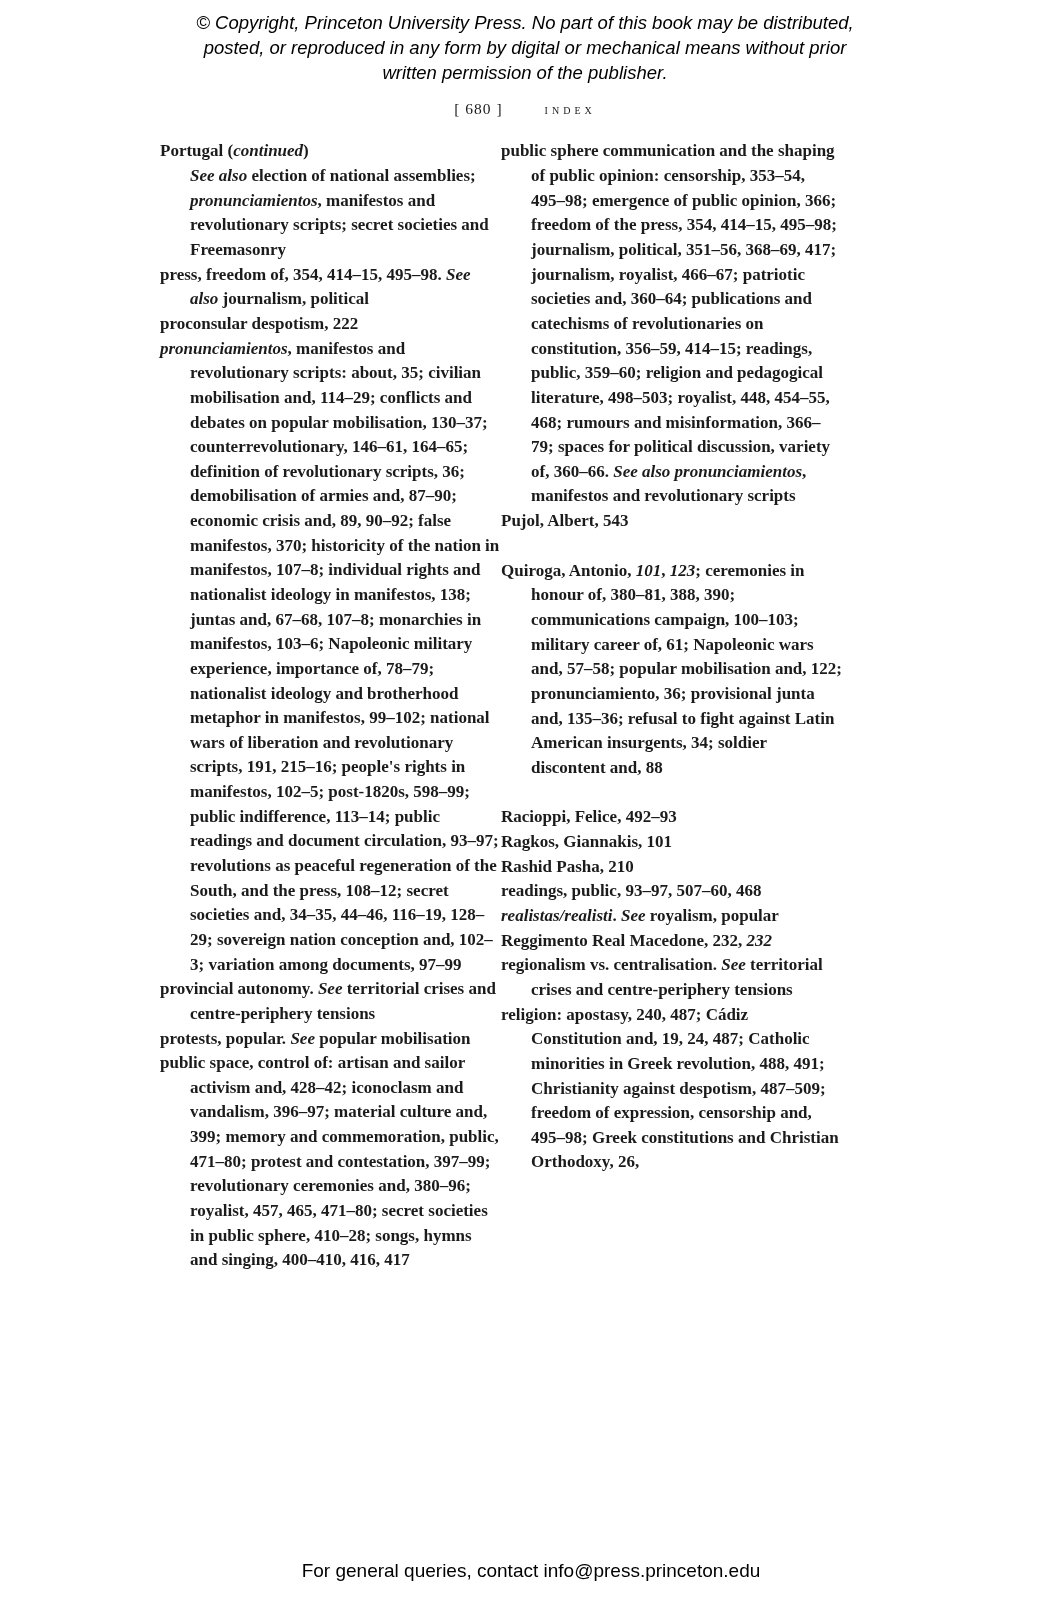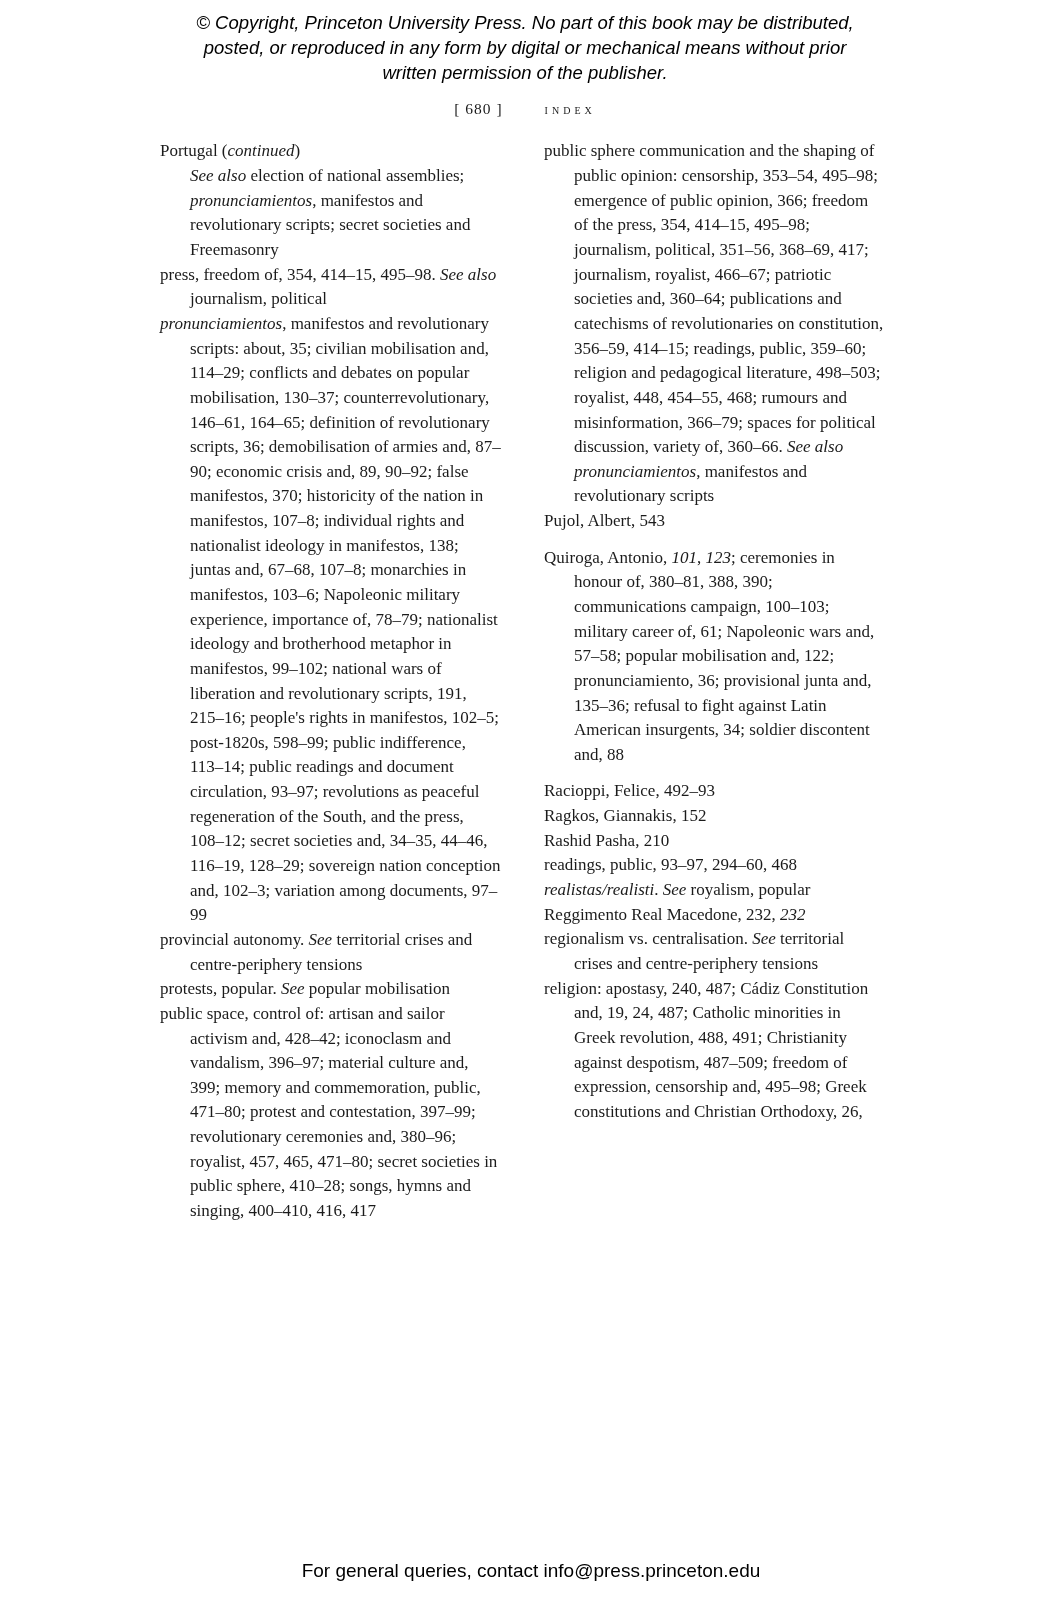--- a/index.html
+++ b/index.html
@@ -35,40 +35,40 @@
     align-items: baseline;
     gap: 42px;
     margin-top: 15px;
     font-size: 15.5px;
     color: #1b1b1b;
   }
   .page-number { letter-spacing: 1px; }
   .index-title { letter-spacing: 4px; font-size: 10px; }
   .columns {
     display: flex;
-    gap: 43px;
     padding: 21px 114px 0 160px;
+    font-weight: bold;
   }
   .col {
     width: 341px;
     font-size: 17px;
     line-height: 1.45;
     text-align: left;
     hyphens: auto;
     -webkit-hyphens: auto;
   }
   .entry {
     padding-left: 30px;
     text-indent: -30px;
   }
   .entry.sub {
     text-indent: 0;
   }
   .entry.gap {
-    margin-top: 12px;
+    margin-top: 25px;
   }
   .entry em { font-style: italic; }
   .footer {
     position: absolute;
     bottom: 28px;
     left: 12px;
     right: 0;
     text-align: center;
     font-family: "Liberation Sans", sans-serif;
     font-size: 19px;
@@ -85,33 +85,34 @@
   <div class="page-header">
     <span class="page-number">[ 680 ]</span>
     <span class="index-title">INDEX</span>
   </div>
 
   <div class="columns">
     <div class="col" id="col-left">
         <p class="entry">Portugal (<em>continued</em>)</p>
         <p class="entry sub"><em>See also</em> election of national assemblies; <em>pronunciamientos</em>, manifestos and revolutionary scripts; secret societies and Freemasonry</p>
         <p class="entry">press, freedom of, 354, 414–15, 495–98. <em>See also</em> journalism, political</p>
+        <p class="entry">proconsular despotism, 222</p>
         <p class="entry"><em>pronunciamientos</em>, manifestos and revolutionary scripts: about, 35; civilian mobilisation and, 114–29; conflicts and debates on popular mobilisation, 130–37; counterrevolutionary, 146–61, 164–65; definition of revolutionary scripts, 36; demobilisation of armies and, 87–90; economic crisis and, 89, 90–92; false manifestos, 370; historicity of the nation in manifestos, 107–8; individual rights and nationalist ideology in manifestos, 138; juntas and, 67–68, 107–8; monarchies in manifestos, 103–6; Napoleonic military experience, importance of, 78–79; nationalist ideology and brotherhood metaphor in manifestos, 99–102; national wars of liberation and revolutionary scripts, 191, 215–16; people's rights in manifestos, 102–5; post-1820s, 598–99; public indifference, 113–14; public readings and document circulation, 93–97; revolutions as peaceful regeneration of the South, and the press, 108–12; secret societies and, 34–35, 44–46, 116–19, 128–29; sovereign nation conception and, 102–3; variation among documents, 97–99</p>
         <p class="entry">provincial autonomy. <em>See</em> territorial crises and centre-periphery tensions</p>
         <p class="entry">protests, popular. <em>See</em> popular mobilisation</p>
         <p class="entry">public space, control of: artisan and sailor activism and, 428–42; iconoclasm and vandalism, 396–97; material culture and, 399; memory and commemoration, public, 471–80; protest and contestation, 397–99; revolutionary ceremonies and, 380–96; royalist, 457, 465, 471–80; secret societies in public sphere, 410–28; songs, hymns and singing, 400–410, 416, 417</p>
       </div>
     <div class="col" id="col-right">
         <p class="entry">public sphere communication and the shaping of public opinion: censorship, 353–54, 495–98; emergence of public opinion, 366; freedom of the press, 354, 414–15, 495–98; journalism, political, 351–56, 368–69, 417; journalism, royalist, 466–67; patriotic societies and, 360–64; publications and catechisms of revolutionaries on constitution, 356–59, 414–15; readings, public, 359–60; religion and pedagogical literature, 498–503; royalist, 448, 454–55, 468; rumours and misinformation, 366–79; spaces for political discussion, variety of, 360–66. <em>See also</em> <em>pronunciamientos</em>, manifestos and revolutionary scripts</p>
         <p class="entry">Pujol, Albert, 543</p>
         <p class="entry gap">Quiroga, Antonio, <em>101</em>, <em>123</em>; ceremonies in honour of, 380–81, 388, 390; communications campaign, 100–103; military career of, 61; Napoleonic wars and, 57–58; popular mobilisation and, 122; pronunciamiento, 36; provisional junta and, 135–36; refusal to fight against Latin American insurgents, 34; soldier discontent and, 88</p>
         <p class="entry gap">Racioppi, Felice, 492–93</p>
-        <p class="entry">Ragkos, Giannakis, 152</p>
+        <p class="entry">Ragkos, Giannakis, 101</p>
         <p class="entry">Rashid Pasha, 210</p>
-        <p class="entry">readings, public, 93–97, 294–60, 468</p>
+        <p class="entry">readings, public, 93–97, 507–60, 468</p>
         <p class="entry"><em>realistas/realisti</em>. <em>See</em> royalism, popular</p>
         <p class="entry">Reggimento Real Macedone, 232, <em>232</em></p>
         <p class="entry">regionalism vs. centralisation. <em>See</em> territorial crises and centre-periphery tensions</p>
         <p class="entry">religion: apostasy, 240, 487; Cádiz Constitution and, 19, 24, 487; Catholic minorities in Greek revolution, 488, 491; Christianity against despotism, 487–509; freedom of expression, censorship and, 495–98; Greek constitutions and Christian Orthodoxy, 26,</p>
       </div>
   </div>
 
   <p class="footer">For general queries, contact info@press.princeton.edu</p>
 
 </div>

